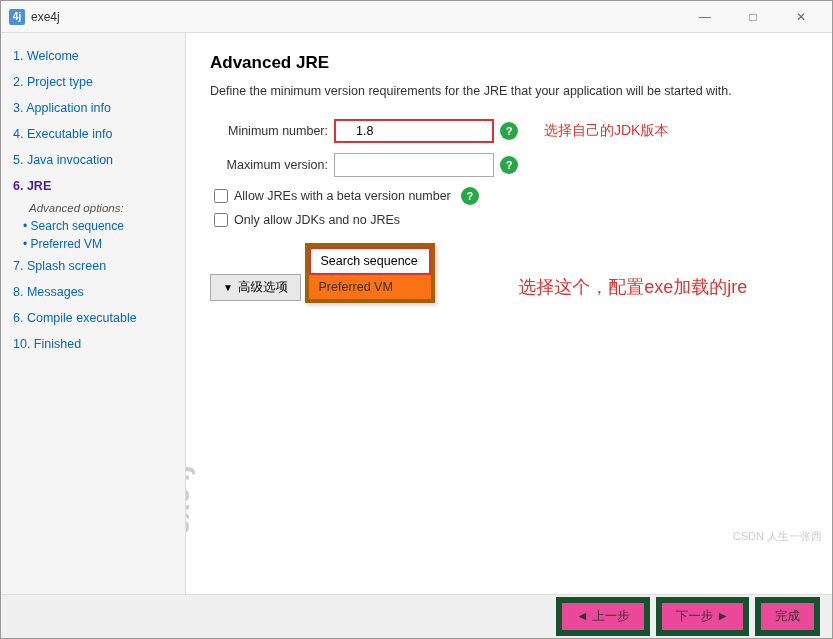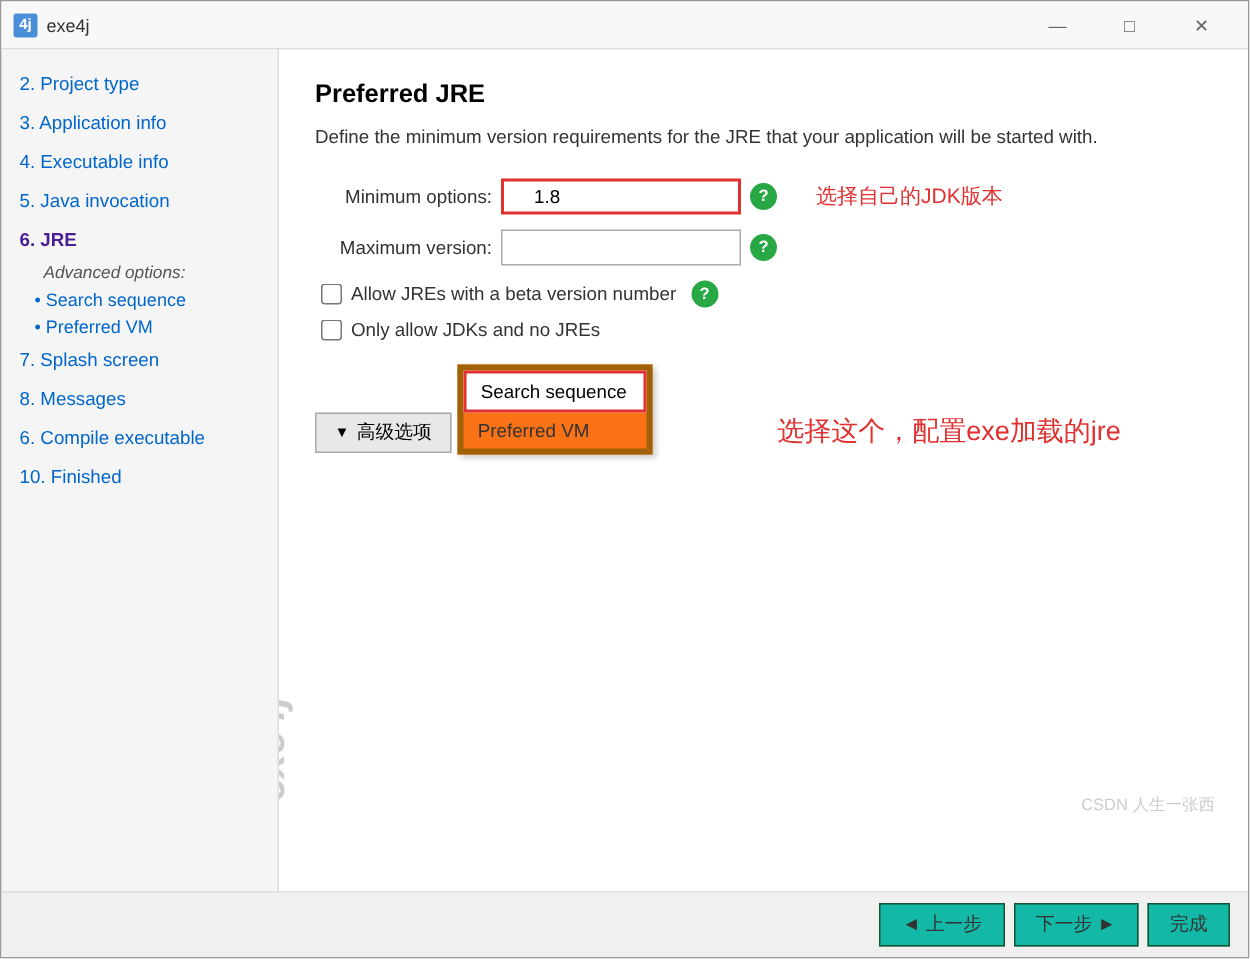--- a/index.html
+++ b/index.html
@@ -262,22 +262,22 @@
       justify-content: flex-end;
       padding: 0 12px;
       gap: 6px;
     }
 
     .nav-btn {
       display: flex;
       align-items: center;
       gap: 4px;
       padding: 5px 14px;
-      border: 1px solid #14532d;
-      background: #14b8a6;
+      border: 6px solid #14532d;
+      background: #ec4899;
       font-size: 12.5px;
       cursor: pointer;
       color: #333;
     }
 
     .watermark {
       position: absolute;
       bottom: 60px;
       left: 10px;
       color: #ccc;
@@ -286,21 +286,21 @@
       font-weight: bold;
       transform: rotate(-90deg);
       transform-origin: left bottom;
       pointer-events: none;
       white-space: nowrap;
     }
 
     .csdn-watermark {
       position: absolute;
       bottom: 50px;
-      right: 22px;
+      right: 10px;
       color: #ccc;
       font-size: 11px;
       pointer-events: none;
     }
   </style>
 </head>
 <body>
 
 <div class="window">
 
@@ -312,40 +312,41 @@
     <div class="title-bar-controls">
       <button class="title-btn">—</button>
       <button class="title-btn">□</button>
       <button class="title-btn close">✕</button>
     </div>
   </div>
 
   <div class="content-area">
 
     <div class="sidebar">
+      <div class="sidebar-item">1. Welcome</div>
       <div class="sidebar-item">2. Project type</div>
       <div class="sidebar-item">3. Application info</div>
       <div class="sidebar-item">4. Executable info</div>
       <div class="sidebar-item">5. Java invocation</div>
       <div class="sidebar-item active">6. JRE</div>
       <div class="sidebar-advanced-label">Advanced options:</div>
       <div class="sidebar-bullet-item">• Search sequence</div>
       <div class="sidebar-bullet-item">• Preferred VM</div>
       <div class="sidebar-item">7. Splash screen</div>
       <div class="sidebar-item">8. Messages</div>
       <div class="sidebar-item">6. Compile executable</div>
       <div class="sidebar-item">10. Finished</div>
     </div>
 
     <div class="main-panel">
-      <div class="panel-title">Preferred JRE</div>
+      <div class="panel-title">Advanced JRE</div>
       <div class="panel-description">Define the minimum version requirements for the JRE that your application will be started with.</div>
 
       <div class="form-row">
-        <label class="form-label">Minimum options:</label>
+        <label class="form-label">Minimum number:</label>
         <input class="form-input" type="text" value="1.8" style="">
         <div class="help-icon">?</div>
         <span class="annotation-text">选择自己的JDK版本</span>
       </div>
 
       <div class="form-row">
         <label class="form-label">Maximum version:</label>
         <input class="form-input-empty" type="text" style="">
         <div class="help-icon">?</div>
       </div>

